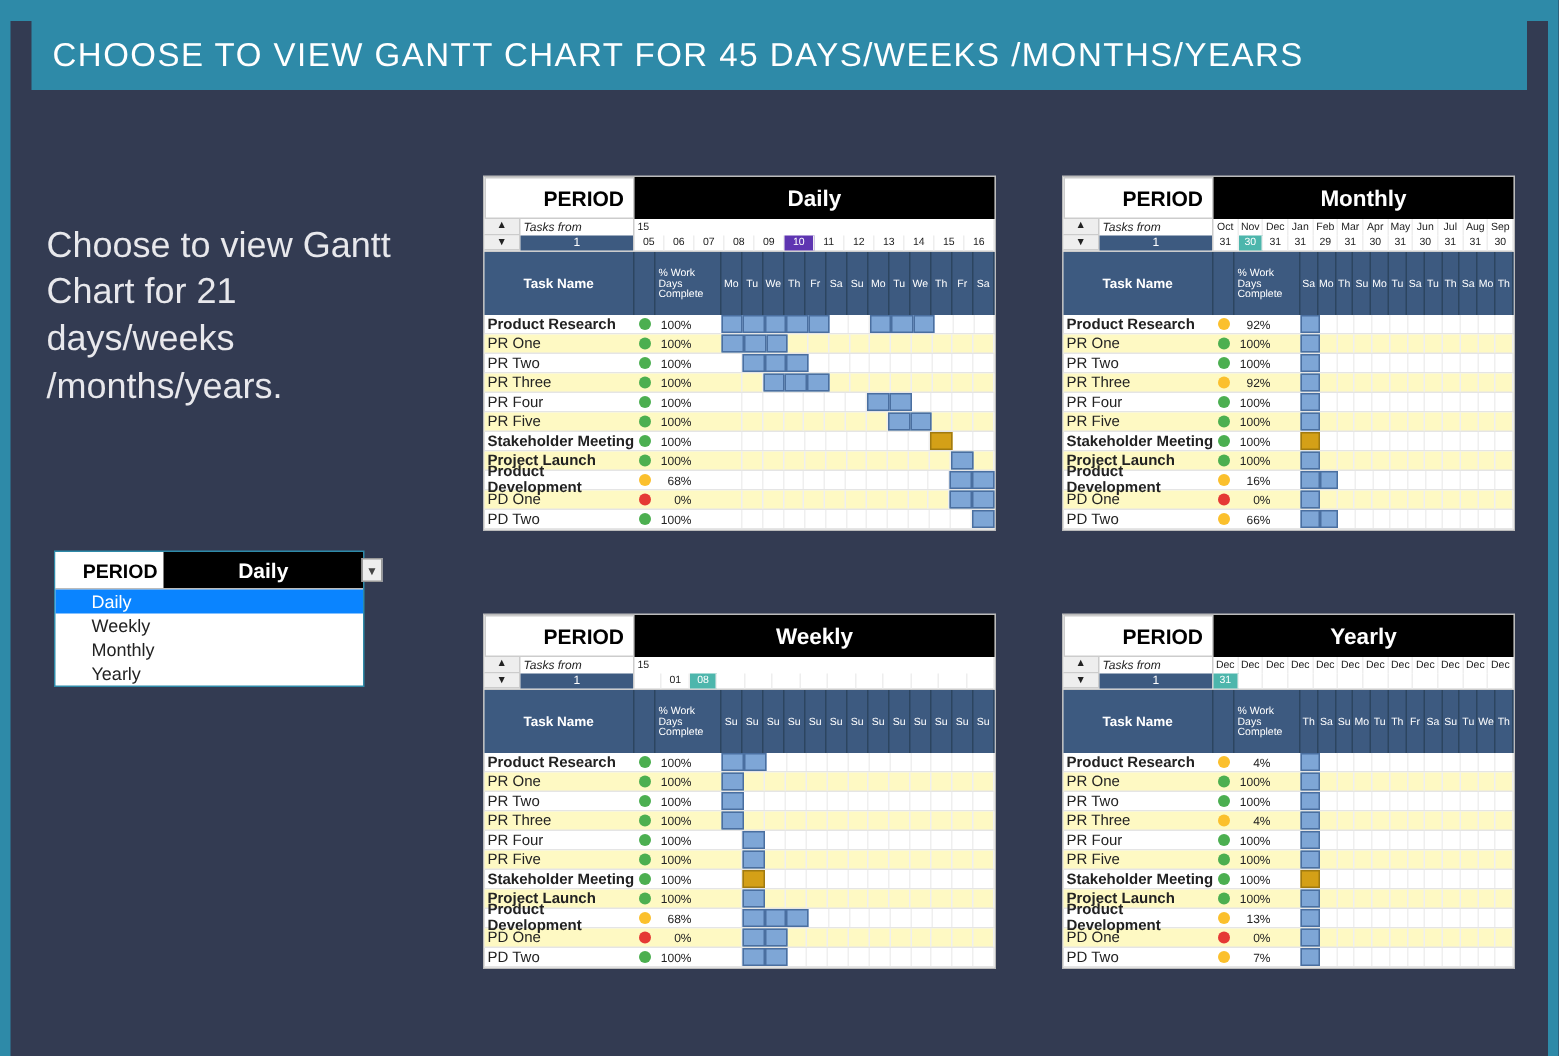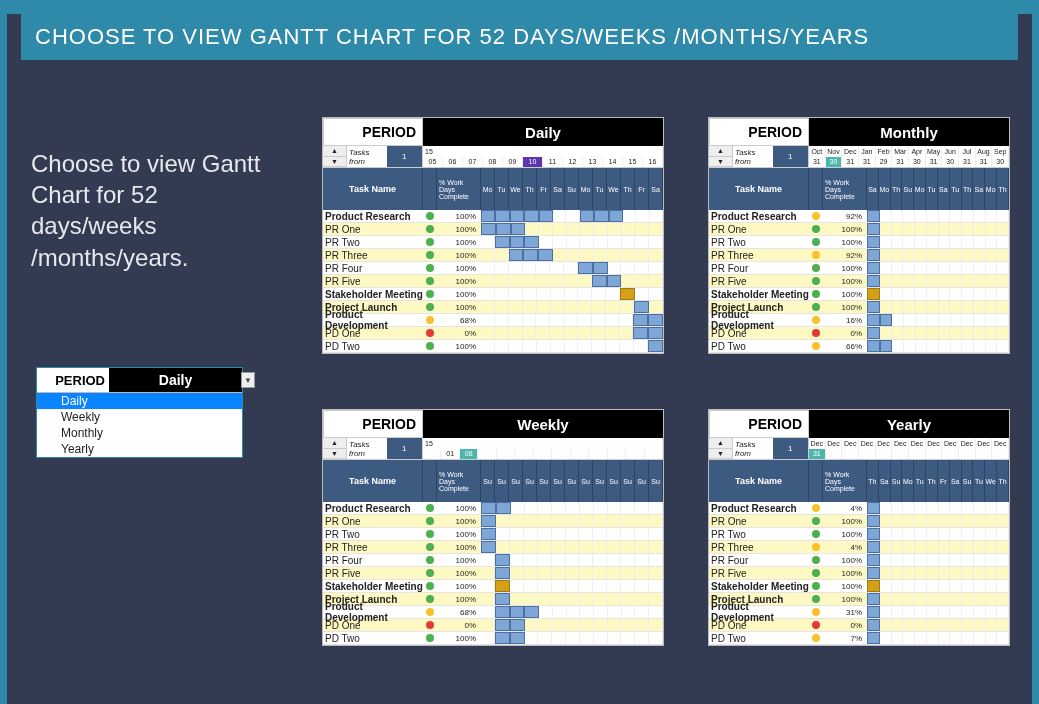--- a/index.html
+++ b/index.html
@@ -140,21 +140,21 @@
     width: 24px;
     display:flex;flex-direction:column;
     border-right:1px solid #ccc;
   }
   .spin span {
     flex:1;display:flex;align-items:center;justify-content:center;
     font-size:7px;background:#eee;border-bottom:1px solid #ccc;
   }
   .tasks-from {
     width: 76px;
-    display:flex;flex-direction:row;
+    display:flex;flex-direction:column;
     border-right:1px solid #ccc;
   }
   .tasks-from .lbl { font-style:italic;font-size:8px;padding:0 2px;flex:1;display:flex;align-items:center; }
   .tasks-from .num { background:#3d5a80;color:#fff;font-size:8px;flex:1;display:flex;align-items:center;justify-content:center; }
   .tl {
     flex:1;
     display:flex;flex-direction:column;
   }
   .tl-top, .tl-bot {
     flex:1;display:flex;
@@ -181,32 +181,32 @@
     display:flex;
     height:13px;
     border-bottom:1px solid #e5e5e5;
   }
   .task-row.alt { background:#fef9c3; }
   .task-row .t-name { width:100px;font-size:10px;padding-left:2px;display:flex;align-items:center; }
   .task-row .t-name.bold { font-weight:bold; }
   .task-row .t-dot { width:14px;display:flex;align-items:center;justify-content:center; }
   .task-row .t-dot i { width:8px;height:8px;border-radius:50%;display:block; }
   .dot-g { background:#4caf50; } .dot-y { background:#fbc02d; } .dot-r { background:#e53935; }
-  .task-row .t-pct { width:44px;font-size:8px;display:flex;align-items:center;justify-content:flex-end;padding-right:5px; }
+  .task-row .t-pct { width:44px;font-size:8px;display:flex;align-items:center;justify-content:flex-end;padding-right:20px; }
   .task-row .t-bar { flex:1;display:flex; }
   .task-row .t-bar span { flex:1;border-right:1px solid #efefef; }
   .task-row .t-bar span.b { background:#7ea6d6;border:1px solid #4a6fa0; }
   .task-row .t-bar span.o { background:#d4a017;border:1px solid #a07a10; }
 </style>
 </head>
 <body>
 
 <div class="frame">
-  <div class="title-bar">CHOOSE TO VIEW GANTT CHART FOR 52 DAYS/WEEKS /MONTHS/YEARS</div>
-  <div class="desc-text">Choose to view Gantt Chart for 52 days/weeks /months/years.</div>
+  <div class="title-bar">CHOOSE TO VIEW GANTT CHART FOR 45 DAYS/WEEKS /MONTHS/YEARS</div>
+  <div class="desc-text">Choose to view Gantt Chart for 21 days/weeks /months/years.</div>
 
   <div class="dropdown-demo">
     <div class="dd-head">
       <div class="dd-label">PERIOD</div>
       <div class="dd-value">
         <span>Daily</span>
         <span class="dd-arrow">▼</span>
       </div>
     </div>
     <ul class="dd-list">
@@ -1338,21 +1338,21 @@
           <span class=""></span>
           <span class=""></span>
           <span class=""></span>
         </div>
       </div>
       <div class="task-row ">
       <div class="t-name bold">Product Development</div>
       <div class="t-dot">
           <i class="dot-y"></i>
         </div>
-      <div class="t-pct">31%</div>
+      <div class="t-pct">13%</div>
       <div class="t-bar">
           <span class="b"></span>
           <span class=""></span>
           <span class=""></span>
           <span class=""></span>
           <span class=""></span>
           <span class=""></span>
           <span class=""></span>
           <span class=""></span>
           <span class=""></span>

